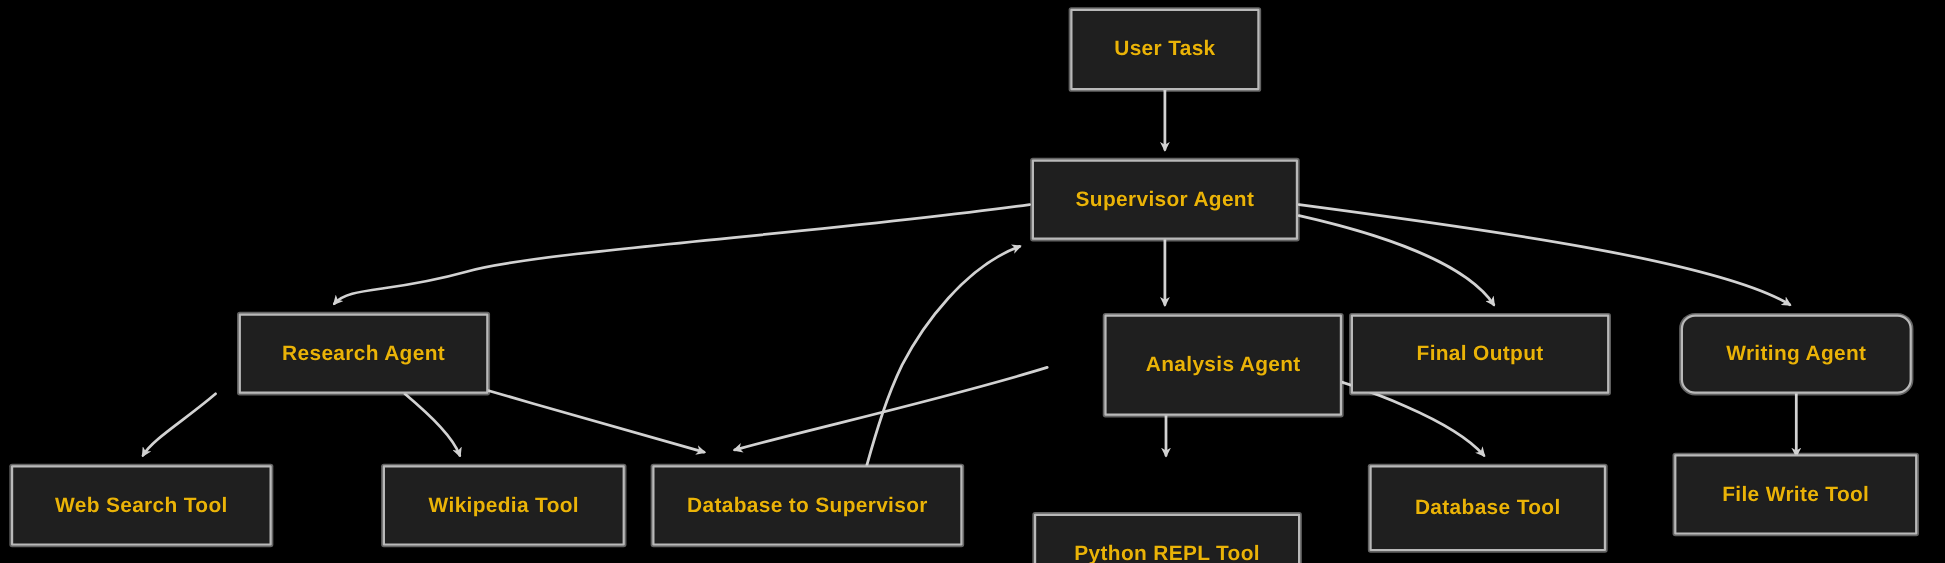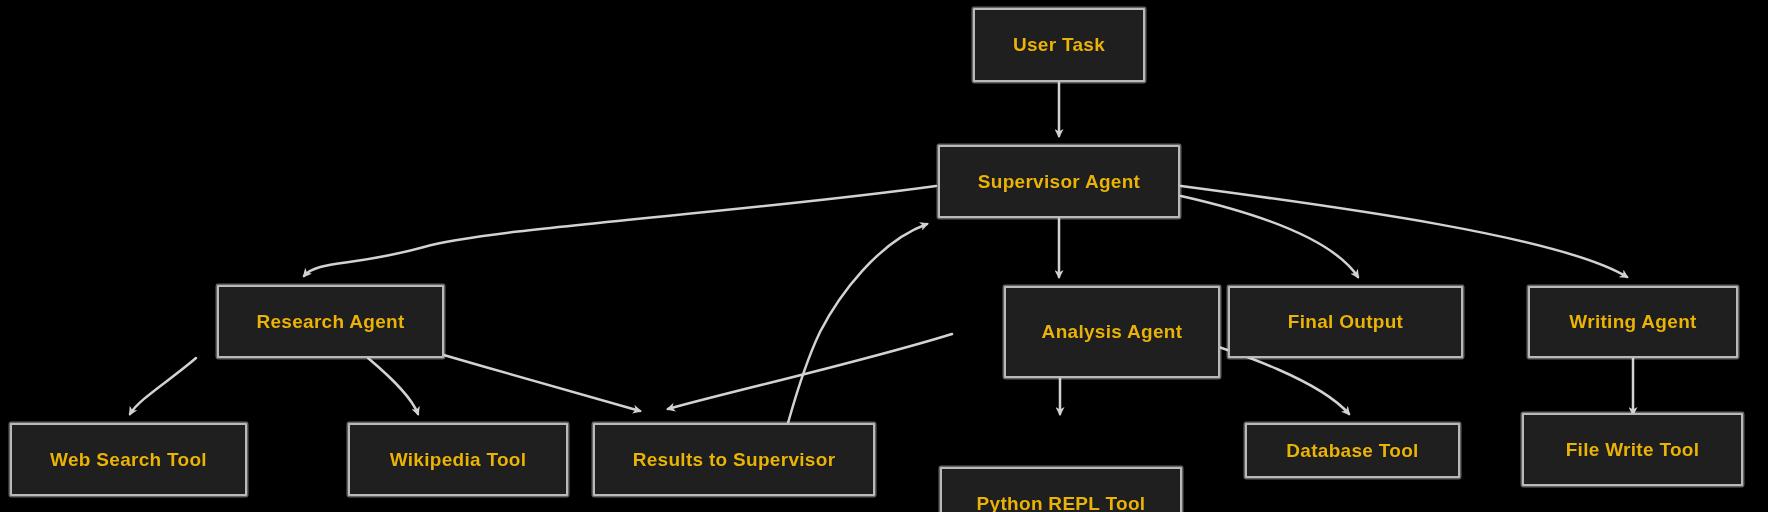--- a/index.html
+++ b/index.html
@@ -78,35 +78,35 @@
       </div>
       <div class="node" style="left: 188px; top: 285px; width: 227px; height: 73px; margin-left: 29px;">
         <span class="node-label">Research Agent</span>
       </div>
       <div class="node" style="left: 1004px; top: 286px; width: 216px; height: 92px;">
         <span class="node-label">Analysis Agent</span>
       </div>
       <div class="node" style="left: 1228px; top: 286px; width: 235px; height: 72px;">
         <span class="node-label">Final Output</span>
       </div>
-      <div class="node" style="left: 1528px; top: 286px; width: 210px; height: 72px;">
+      <div class="node" style="left: 1528px; top: 286px; width: 210px; height: 72px; border-radius: 13px;">
         <span class="node-label">Writing Agent</span>
       </div>
       <div class="node" style="left: 10px; top: 423px; width: 237px; height: 73px;">
         <span class="node-label">Web Search Tool</span>
       </div>
       <div class="node" style="left: 310px; top: 423px; width: 220px; height: 73px; margin-left: 38px;">
         <span class="node-label">Wikipedia Tool</span>
       </div>
       <div class="node" style="left: 593px; top: 423px; width: 282px; height: 73px;">
-        <span class="node-label">Results to Supervisor</span>
+        <span class="node-label">Database to Supervisor</span>
       </div>
       <div class="node" style="left: 940px; top: 423px; width: 242px; height: 73px; margin-top: 44px;">
         <span class="node-label">Python REPL Tool</span>
       </div>
-      <div class="node" style="left: 1245px; top: 423px; width: 215px; height: 55px;">
+      <div class="node" style="left: 1245px; top: 423px; width: 215px; height: 78px;">
         <span class="node-label">Database Tool</span>
       </div>
       <div class="node" style="left: 1522px; top: 413px; width: 221px; height: 73px;">
         <span class="node-label">File Write Tool</span>
       </div>
     </div>
 </div>
 
 </body></html>

